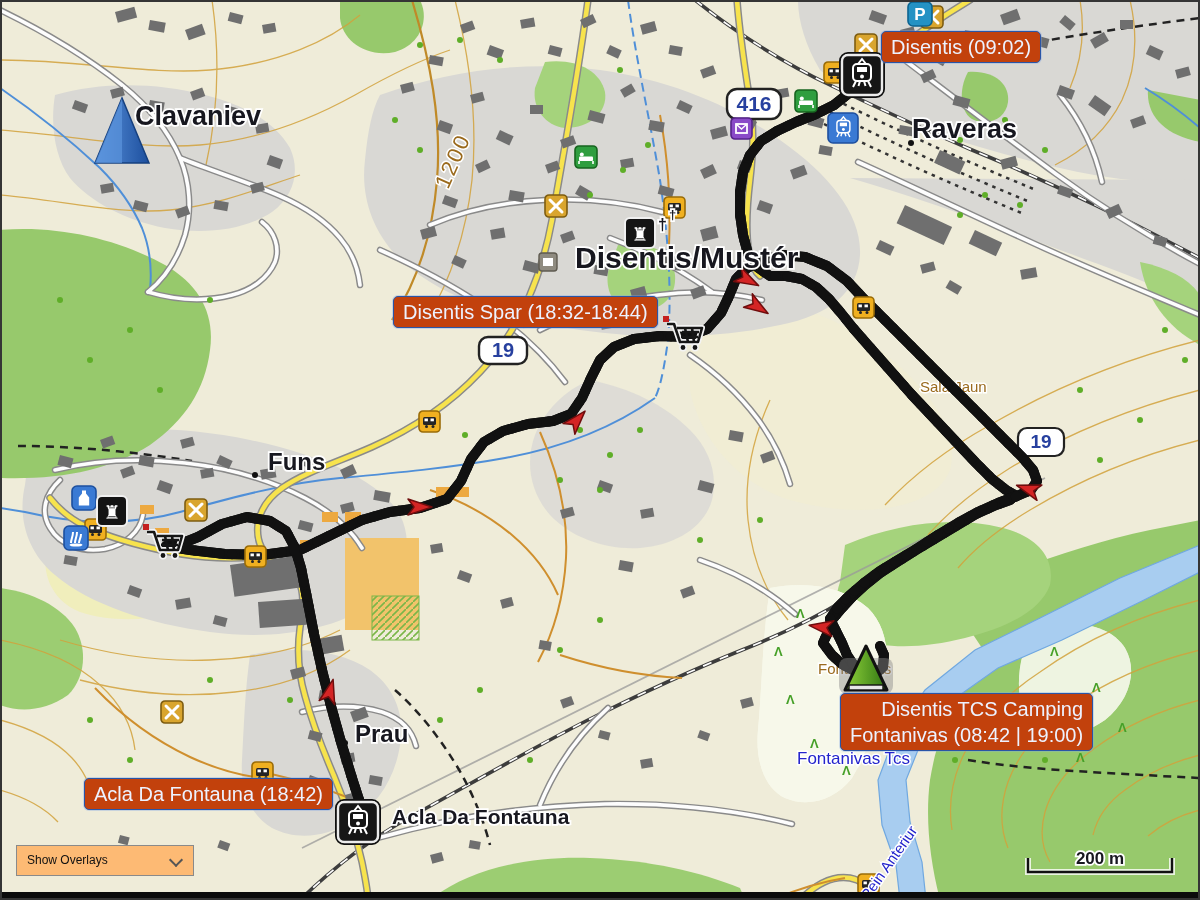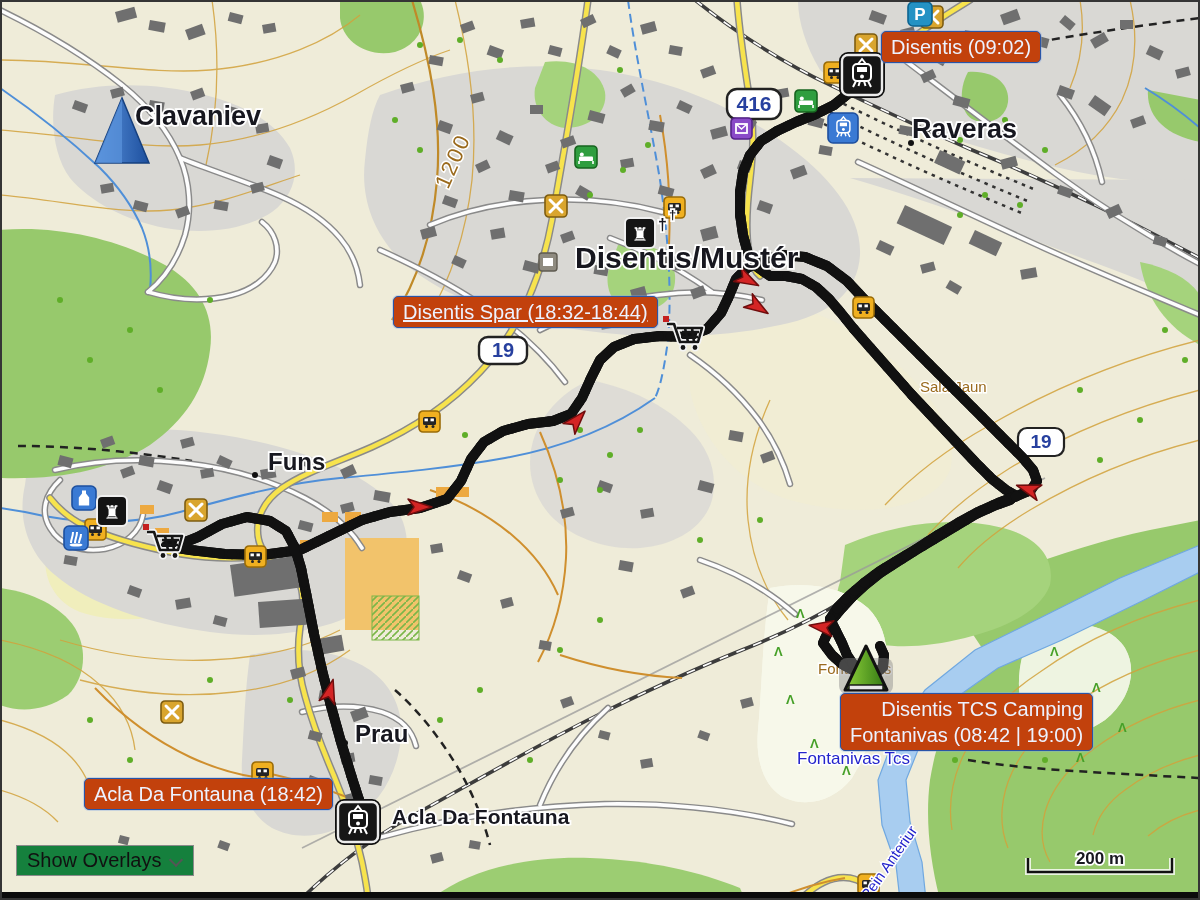--- a/index.html
+++ b/index.html
@@ -7,22 +7,22 @@
          background:#efecd9;font-family:"Liberation Sans",sans-serif;}
   svg text{font-family:"Liberation Sans",sans-serif;}
   .town{fill:#17171f;paint-order:stroke;stroke:#ffffff;stroke-width:3.5px;font-weight:bold;}
   .brown{fill:#9a6a1d;paint-order:stroke;stroke:#ffffff;stroke-width:3px;}
   .bluetxt{fill:#2424cc;paint-order:stroke;stroke:#ffffff;stroke-width:3px;}
   .shieldtxt{fill:#27409f;font-weight:bold;}
   .tentg{fill:#46a028;font-weight:bold;font-size:13px;}
   .wpl{position:absolute;background:#c2410c;border:1px solid #2a55a6;border-radius:5px;
        color:#edf2ff;font-size:20px;line-height:26px;padding:2px 9px;white-space:nowrap;
        box-shadow:0 0 0 1px rgba(130,165,230,.35);}
-  .combo{position:absolute;left:14px;top:843px;width:178px;height:31px;background:#15803d;
-         border:1px solid #8a8a8a;box-sizing:border-box;color:#111;font-size:20px;
+  .combo{position:absolute;left:14px;top:843px;width:178px;height:31px;background:#fdba74;
+         border:1px solid #8a8a8a;box-sizing:border-box;color:#111;font-size:12px;
          line-height:29px;padding-left:10px;cursor:default;}
   .chev{position:absolute;right:12px;top:9px;width:8px;height:8px;border-right:2px solid #555;
         border-bottom:2px solid #555;transform:rotate(45deg);}
   .bottombar{position:absolute;left:0;right:0;bottom:0;height:6px;background:#0b0b0b;}
 </style>
 </head>
 <body>
 
 <div class="frame">
 <svg width="1196" height="896" viewBox="2 2 1196 896">
@@ -595,21 +595,21 @@
 
   <g>
     <path d="M1028,858 L1028,872 L1172,872 L1172,858" stroke="#fff" stroke-width="6" fill="none" opacity=".8"></path>
     <path d="M1028,858 L1028,872 L1172,872 L1172,858" stroke="#111" stroke-width="2.4" fill="none"></path>
     <text x="1100" y="864" font-size="17" text-anchor="middle" class="town" font-weight="normal">200 m</text>
   </g>
 </svg>
 
 
 <div class="wpl" style="left:879px;top:29px;">Disentis (09:02)</div>
-<div class="wpl" style="left:391px;top:294px;text-decoration:underline;">Disentis Spar (18:32-18:44)</div>
+<div class="wpl" style="left:391px;top:294px;">Disentis Spar (18:32-18:44)</div>
 <div class="wpl" style="left:82px;top:776px;">Acla Da Fontauna (18:42)</div>
 <div class="wpl" style="left:838px;top:691px;text-align:right;">
   <div>Disentis TCS Camping</div>
   <div>Fontanivas (08:42 | 19:00)</div>
 </div>
 
 
 <div class="combo">
   <span>Show Overlays</span>
   <span class="chev"></span>

